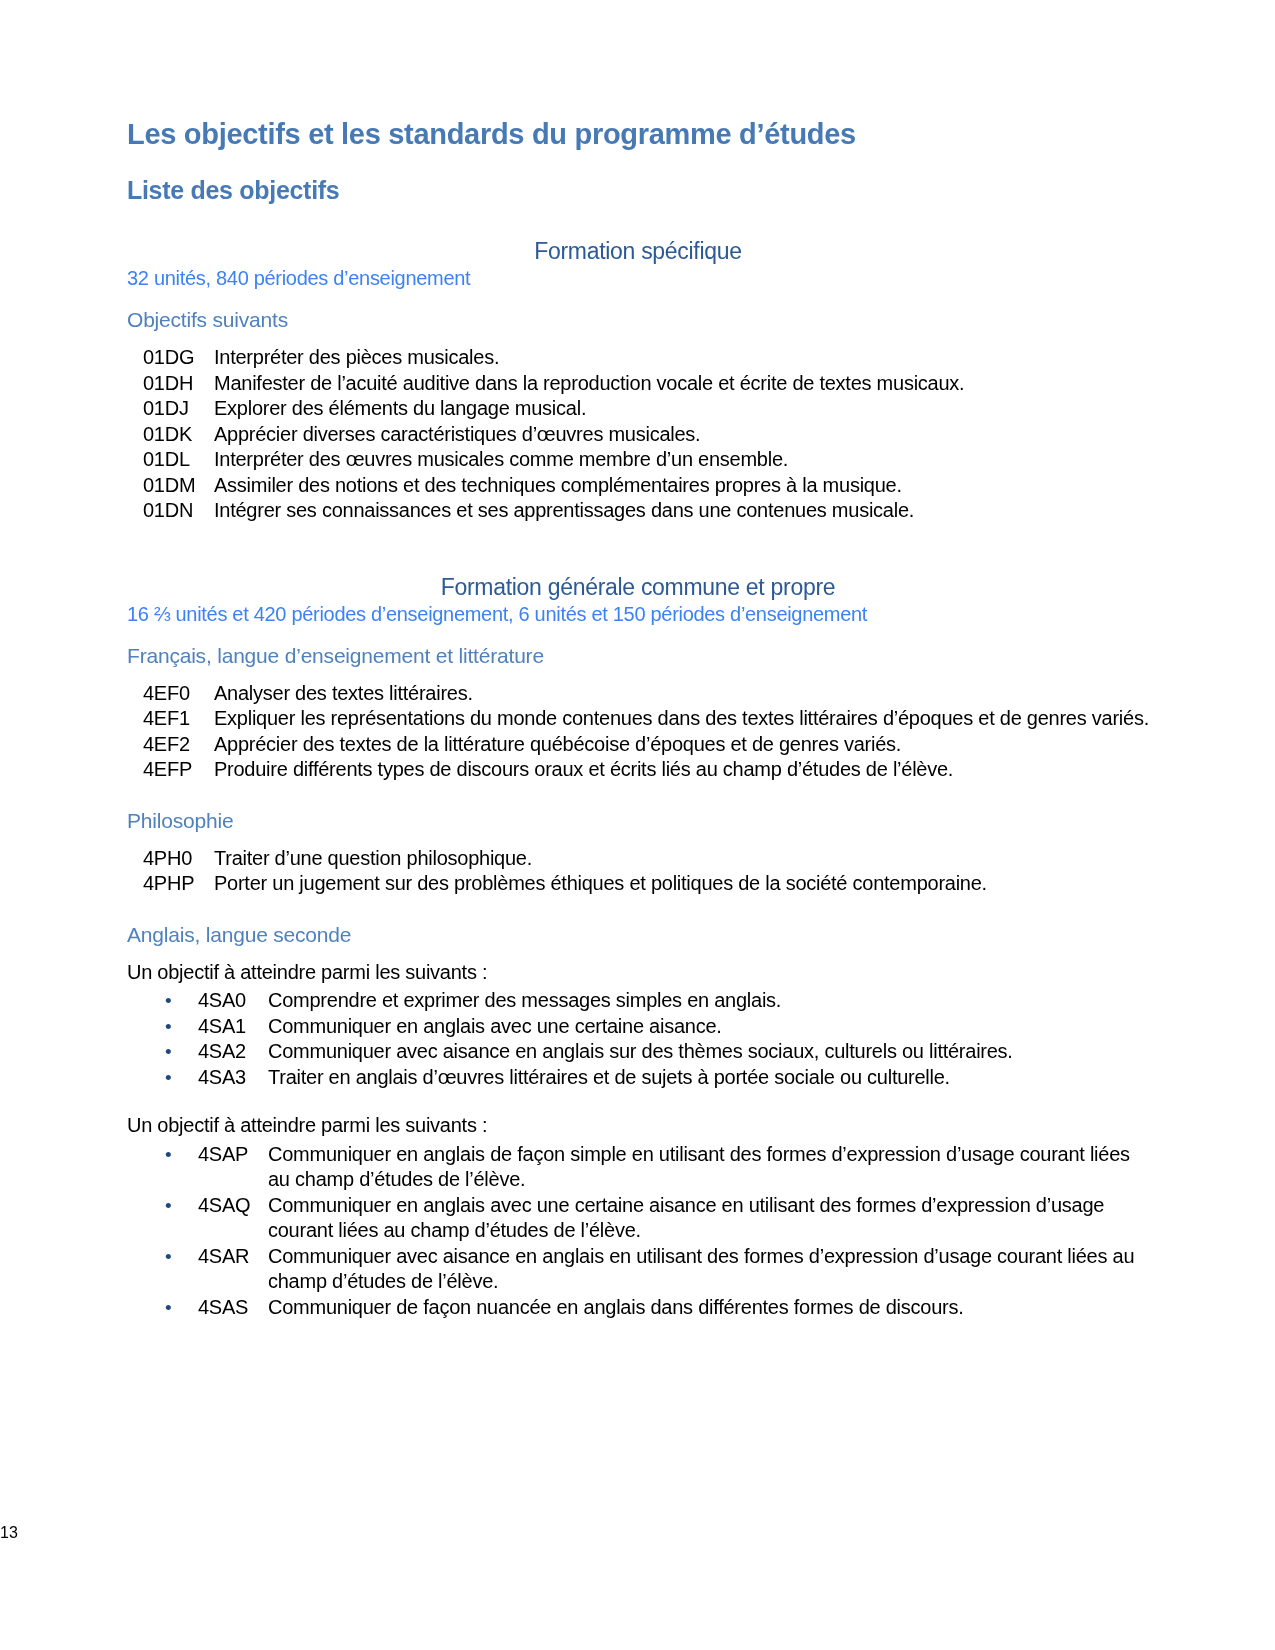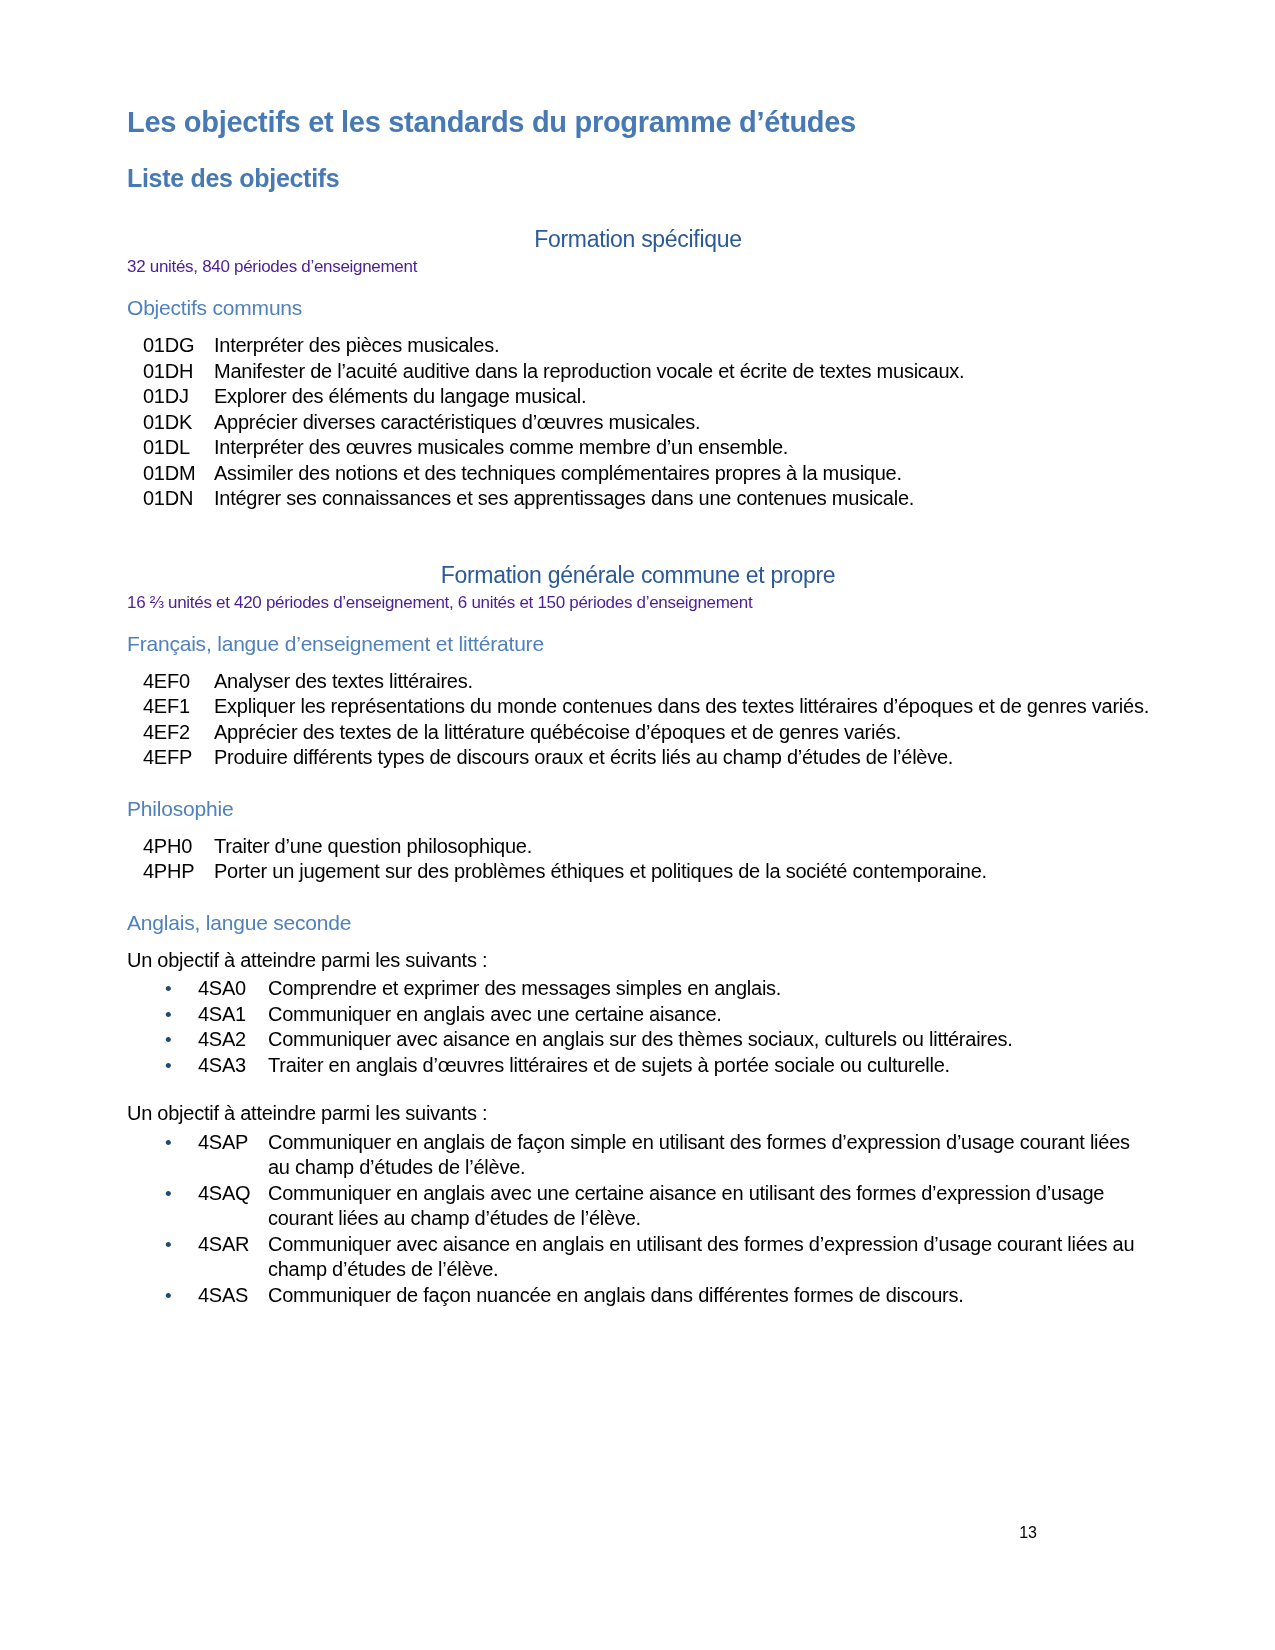--- a/index.html
+++ b/index.html
@@ -1,61 +1,61 @@
 <!DOCTYPE html>
 <html lang="fr"><head>
 <meta charset="utf-8">
 <style>
   html,body { margin:0; padding:0; background:#ffffff; }
   body { width:1275px; height:1650px; font-family:"Liberation Sans", sans-serif; color:#000; }
   .page { position:relative; width:1275px; height:1650px; overflow:hidden; background:#fff; }
-  .content { position:absolute; left:127px; top:106px; width:1022px; }
+  .content { position:absolute; left:127px; top:118px; width:1022px; }
 
   h1.doc-title { font-size:29px; font-weight:700; color:#4779B5; margin:0 0 25px 0; letter-spacing:-0.3px; }
   h2.doc-subtitle { font-size:25px; font-weight:700; color:#4779B5; margin:0 0 33px 0; letter-spacing:-0.3px; }
 
   .sec-head { font-size:23px; color:#2B5A97; line-height:27px; letter-spacing:-0.3px;text-align:center; }
-  .sec-sub  { font-size:17px; color:#4c1d95; line-height:27px; letter-spacing:-0.3px; margin:0 0 16px 0; }
+  .sec-sub  { font-size:20px; color:#3b82f6; line-height:27px; letter-spacing:-0.3px; margin:0 0 16px 0; }
 
   .group { margin-top:26px; }
   .group.first { margin-top:0; }
   .group-label { font-size:21px; color:#4F81BD; letter-spacing:-0.2px; margin:0 0 13px 0; }
 
   .obj-row { display:flex; align-items:flex-start; font-size:20px; line-height:25.5px; letter-spacing:-0.25px;margin-left:16px; }
   .obj-row .code { flex:0 0 71px; }
   .obj-row .desc { flex:1; }
 
   .bullet-row { margin-left:38px; }
   .bullet-row .bullet { flex:0 0 33px; color:#1F497D; font-size:19px; line-height:25.5px; }
   .bullet-row .code { flex:0 0 70px; }
 
   .intro { font-size:20px; letter-spacing:-0.25px; line-height:25.5px; margin:0 0 3px 0; }
   .choice-list { margin-bottom:0; }
   .choice-block { margin-top:0; }
   .choice-block.second { margin-top:23px; }
 
   .section-2 { margin-top:50px; }
 
-  .page-number { position:absolute; top:1524px; left:0; width:1037px; text-align:right; font-size:16px; color:#000; }
+  .page-number { position:absolute; top:1524px; left:0; width:1037px; text-align:left; font-size:16px; color:#000; }
 </style>
 </head>
 <body>
 
 <div class="page">
   <div class="content">
 
     <h1 class="doc-title">Les objectifs et les standards du programme d’études</h1>
     <h2 class="doc-subtitle">Liste des objectifs</h2>
 
     <div class="section section-1">
       <div class="sec-head">Formation spécifique</div>
       <div class="sec-sub">32 unités, 840 périodes d’enseignement</div>
 
       <div class="group first">
-        <div class="group-label">Objectifs communs</div>
+        <div class="group-label">Objectifs suivants</div>
         <div class="obj-list">
             <div class="obj-row">
               <span class="code">01DG</span>
               <span class="desc">Interpréter des pièces musicales.</span>
             </div>
             <div class="obj-row">
               <span class="code">01DH</span>
               <span class="desc">Manifester de l’acuité auditive dans la reproduction vocale et écrite de textes musicaux.</span>
             </div>
             <div class="obj-row">

